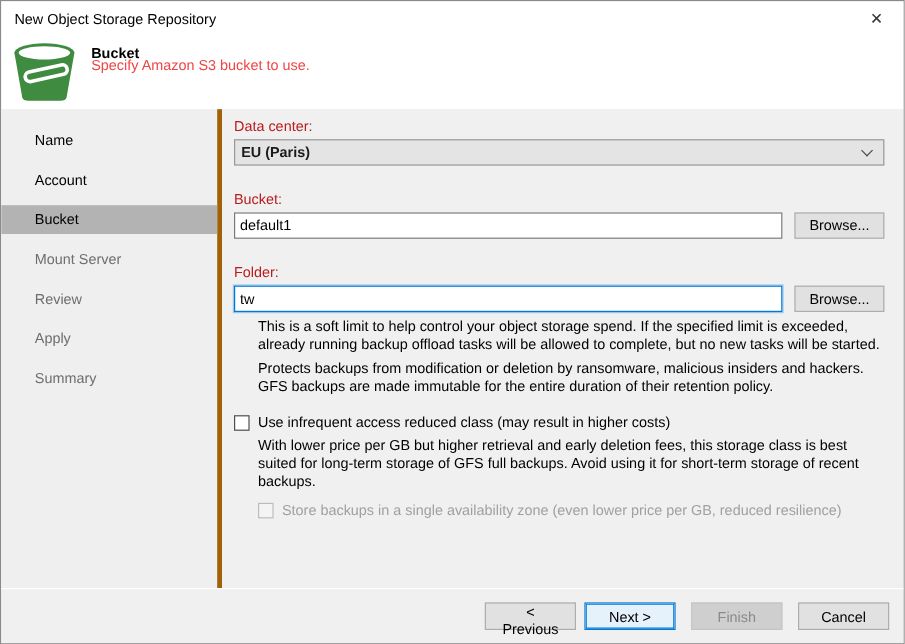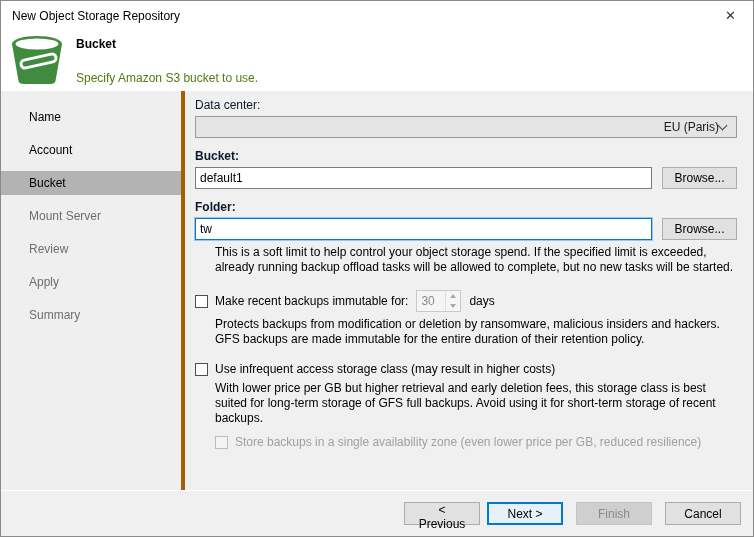--- a/index.html
+++ b/index.html
@@ -10,46 +10,46 @@
 
   
   .titlebar { position: absolute; top: 0; left: 0; right: 0; height: 30px; background: #ffffff; display: flex; align-items: center; }
   .titlebar .title { padding-left: 11px; color: #000; }
   .close-btn { position: absolute; right: 0; top: 0; width: 45px; height: 29px; display: flex; align-items: center; justify-content: center; font-size: 13px; color: #333; cursor: default; }
 
   
   .header { position: absolute; top: 30px; left: 0; right: 0; height: 60px; background: #ffffff; }
   .header .bucket-icon { position: absolute; left: 8px; top: 2px; }
   .header .h-title { position: absolute; left: 75px; top: 6px; font-weight: bold; color: #000; }
-  .header .h-sub { position: absolute; left: 75px; top: 40px; color: #4d7c0f; }
+  .header .h-sub { position: absolute; left: 75px; top: 16px; color: #ef4444; }
 
   
   .body { position: absolute; top: 90px; left: 0; right: 0; height: 401px; display: flex; background: #f0f0f0; }
 
   
   .sidebar { width: 184px; background: #efefef; border-right: 4px solid #a16207; padding-top: 14px; flex-shrink: 0; }
   .nav-item { height: 24px; margin-bottom: 9px; display: flex; align-items: center; padding-left: 28px; color: #000; }
   .nav-item.muted { color: #6e6e6e; }
   .nav-item.active { background: #b3b3b3; color: #000; }
 
   
   .content { flex: 1; padding: 7px 16px 0 10px; }
-  .field-label { margin-bottom: 4px; color: #0f172a; }
+  .field-label { margin-bottom: 4px; color: #b91c1c; }
   .row { display: flex; }
 
-  .combo { height: 22px; background: #e4e4e4; border: 1px solid #999; display: flex; align-items: center; justify-content: flex-end; padding-left: 5px; width: 100%; }
+  .combo { height: 22px; background: #e4e4e4; border: 1px solid #999; display: flex; align-items: center; justify-content: space-between; padding-left: 5px; width: 100%; font-weight: bold; }
   .chev { width: 7px; height: 7px; border-right: 1px solid #444; border-bottom: 1px solid #444; transform: rotate(45deg); margin-right: 10px; margin-top: -3px; flex-shrink: 0; }
 
   .textbox { height: 22px; border: 1px solid #7a7a7a; background: #fff; width: 100%; padding: 0 4px; font: inherit; color: #000; }
   .textbox.focused { border: 1px solid #0078d7; box-shadow: 0 0 0 1px rgba(0,120,215,0.35); }
 
   .btn { height: 23px; background: #e1e1e1; border: 1px solid #adadad; font: inherit; color: #000; padding: 0 10px; }
   .browse-btn { width: 75px; height: 22px; margin-left: 10px; flex-shrink: 0; }
 
-  .gap-c { margin-top: 11px; font-weight: bold; }
+  .gap-c { margin-top: 21px; }
 
   
   .check-row { display: flex; align-items: center; margin-top: 15px; }
   .checkbox { width: 13px; height: 13px; border: 1px solid #4d4d4d; background: #fff; margin-right: 7px; position: relative; flex-shrink: 0; }
   .checkbox.checked::after { content: "✓"; position: absolute; left: 0px; top: -2px; font-size: 12px; font-weight: bold; color: #111; }
   .checkbox.disabled { border-color: #bcbcbc; background: #f4f4f4; }
   .check-label { color: #000; }
   .check-label.disabled { color: #a0a0a0; }
 
   .spin { display: inline-flex; height: 22px; border: 1px solid #7a7a7a; background: #fff; margin-left: 8px; }
@@ -145,41 +145,25 @@
       </div>
 
       <div class="field-label gap-c">Folder:</div>
       <div class="row">
         <input class="textbox focused" value="tw" style="">
         <button class="btn browse-btn">Browse...</button>
       </div>
 
       <div class="hint">This is a soft limit to help control your object storage spend. If the specified limit is exceeded, already running backup offload tasks will be allowed to complete, but no new tasks will be started.</div>
 
-      <div class="check-row">
-        <span class="checkbox unchecked"></span>
-        <span class="check-label">Make recent backups immutable for:</span>
-        <span class="spin disabled">
-          <input disabled="" value="30" style="">
-          <span class="spin-btns">
-            <span>
-                <i class="arr-up"></i>
-              </span>
-            <span>
-                <i class="arr-down"></i>
-              </span>
-          </span>
-        </span>
-        <span class="days-label">days</span>
-      </div>
       <div class="hint">Protects backups from modification or deletion by ransomware, malicious insiders and hackers. GFS backups are made immutable for the entire duration of their retention policy.</div>
 
       <div class="check-row">
         <span class="checkbox unchecked"></span>
-        <span class="check-label">Use infrequent access storage class (may result in higher costs)</span>
+        <span class="check-label">Use infrequent access reduced class (may result in higher costs)</span>
       </div>
       <div class="hint">With lower price per GB but higher retrieval and early deletion fees, this storage class is best suited for long-term storage of GFS full backups. Avoid using it for short-term storage of recent backups.</div>
 
       <div class="check-row sub-check-row">
         <span class="checkbox disabled"></span>
         <span class="check-label disabled">Store backups in a single availability zone (even lower price per GB, reduced resilience)</span>
       </div>
 
     </div>
   </div>

